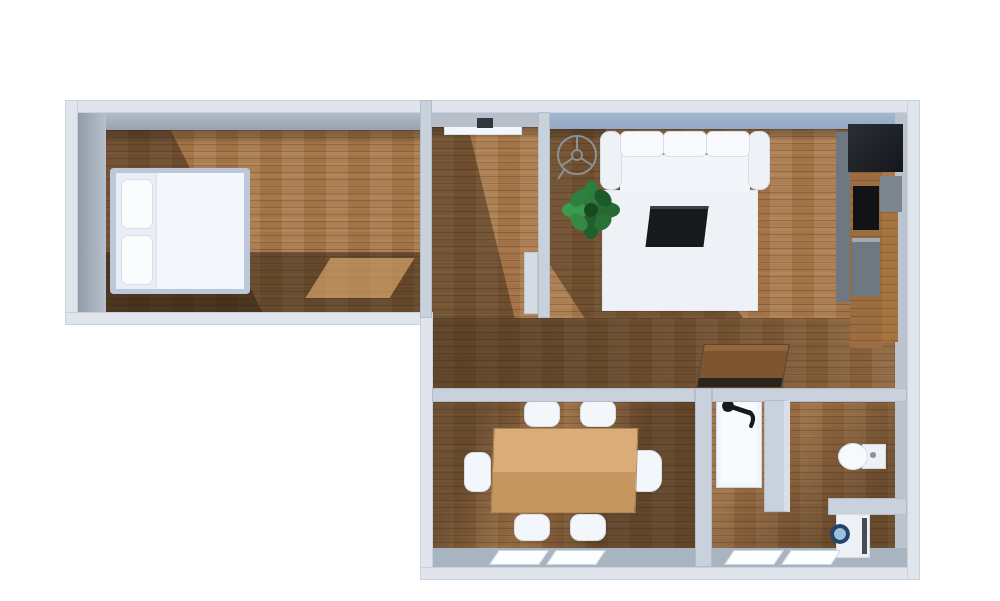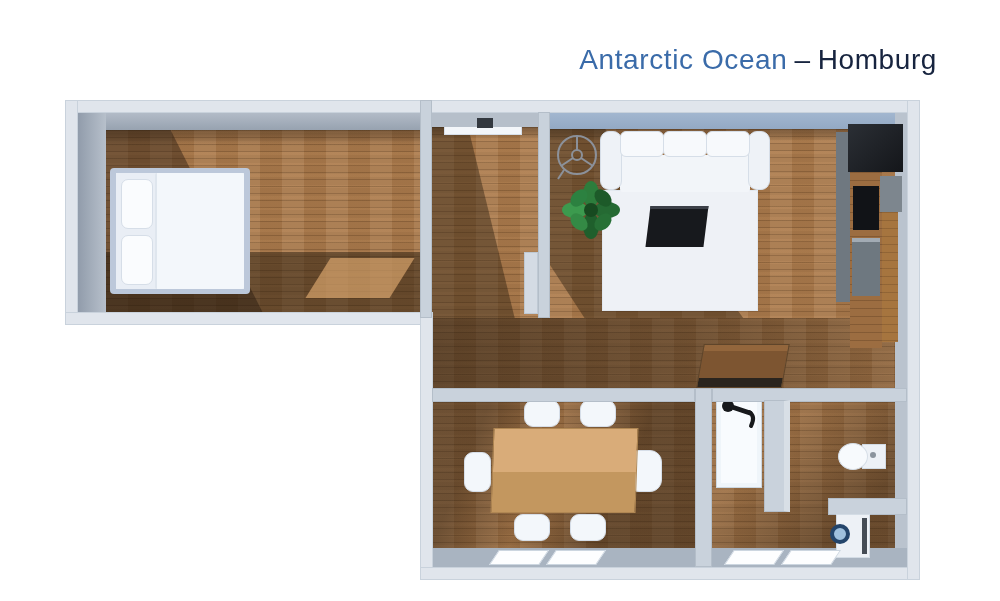--- a/index.html
+++ b/index.html
@@ -33,23 +33,20 @@
   .white{background:#f3f7fb;border:1px solid #d6dee8;}
   .chair{position:absolute;box-sizing:border-box;background:#f3f7fb;border:1px solid #d6dee8;border-radius:9px;z-index:4;}
   .win{position:absolute;box-sizing:border-box;background:#fdfeff;border:1px solid #ccd6e0;
        transform:skewX(-34deg);z-index:7;}
 </style>
 </head>
 <body>
 
 <div class="page">
 
-  <div class="title">
-    <span class="prop">Antarctic Ocean</span><span class="sep">–</span><span class="loc">Homburg</span>
-  </div>
 
   <div class="abs wood" style="left:106px;top:130px;width:314px;height:182px;"></div>
   <div class="abs wood" style="left:432px;top:127px;width:106px;height:191px;"></div>
   <div class="abs wood" style="left:550px;top:129px;width:345px;height:189px;"></div>
   <div class="abs wood" style="left:432px;top:318px;width:463px;height:70px;"></div>
   <div class="abs wood" style="left:432px;top:402px;width:263px;height:146px;"></div>
   <div class="abs wood" style="left:712px;top:402px;width:195px;height:146px;"></div>
 
   <div class="abs topshade" style="left:106px;top:130px;width:314px;height:16px;"></div>
   <div class="abs topshade" style="left:432px;top:127px;width:106px;height:12px;"></div>

